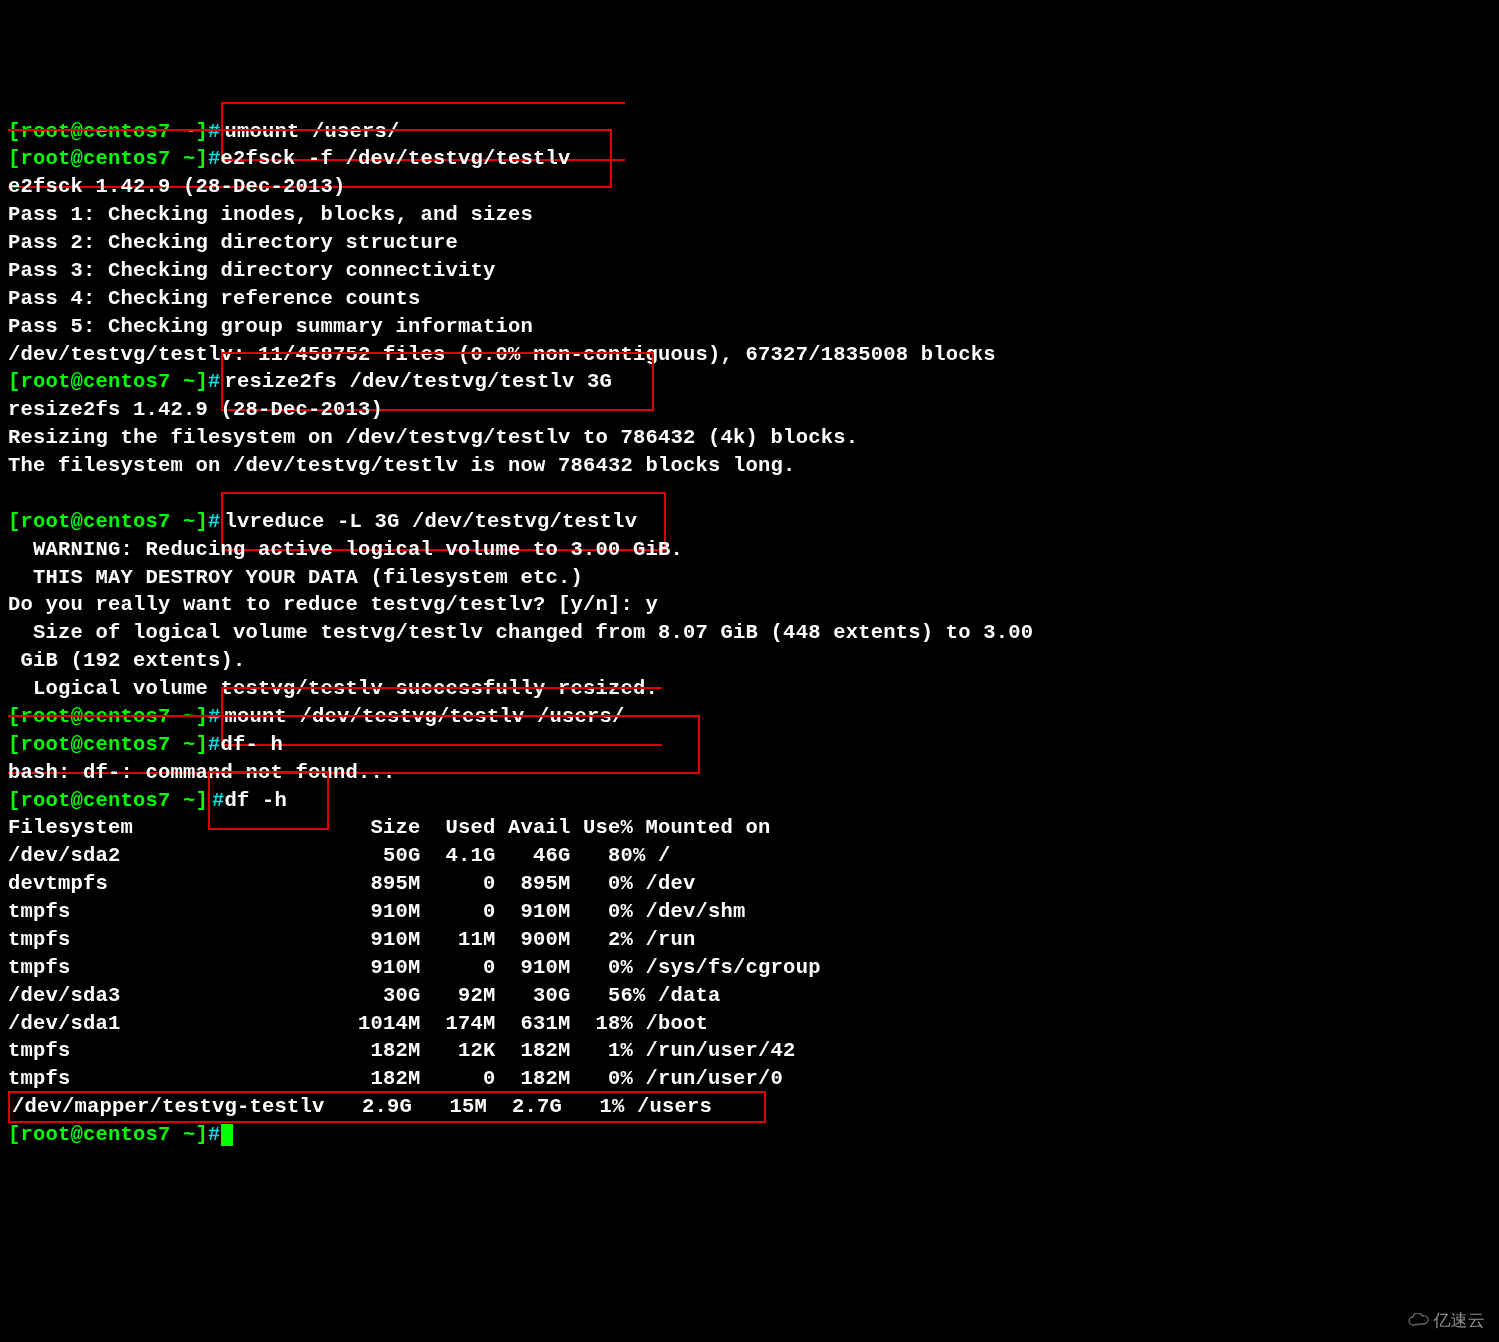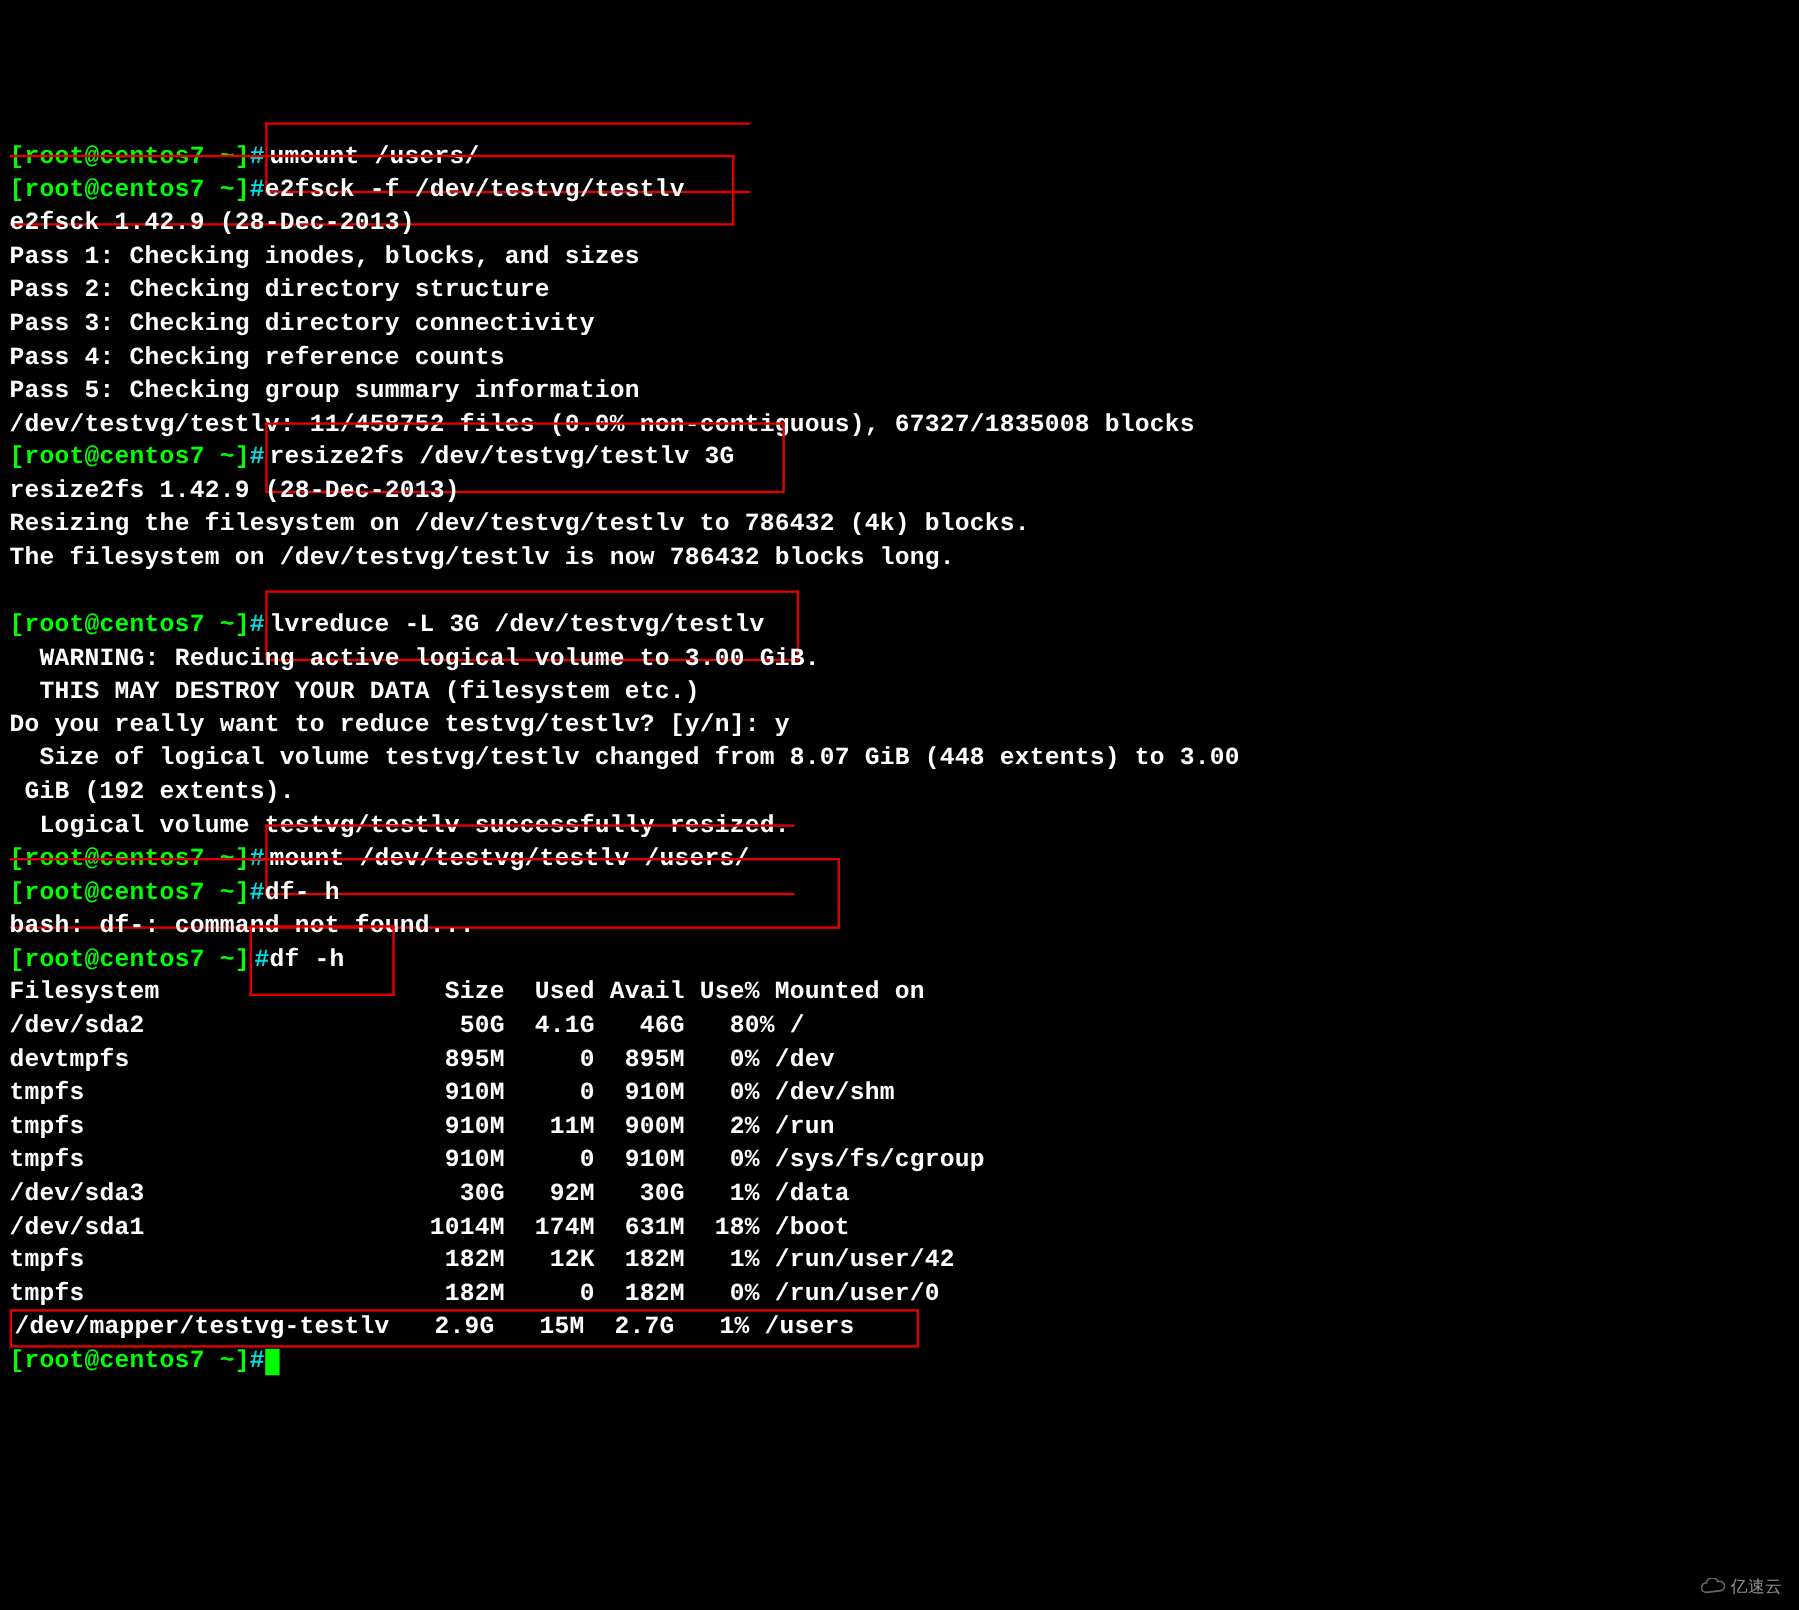--- a/index.html
+++ b/index.html
@@ -33,21 +33,21 @@
     display: inline-block;
     width: 12px;
     height: 22px;
     background: #00ff00;
     vertical-align: text-bottom;
   }
   .watermark {
     position: fixed;
     right: 14px;
     bottom: 10px;
-    font-size: 14px;
+    font-size: 17px;
     font-family: sans-serif;
     font-weight: normal;
     color: #aaa;
     opacity: 0.85;
     display: flex;
     align-items: center;
     gap: 4px;
   }
   .watermark svg { opacity: 0.7; }
 </style>
@@ -80,21 +80,21 @@
 <span class="g">[root@centos7 ~]</span><span class="c">#</span><span class="redbox"><span class="w">mount /dev/testvg/testlv /users/</span>   
 <span class="g">[root@centos7 ~]</span><span class="c">#</span><span class="w">df- h</span>                                 </span>
 <span class="w">bash: df-: command not found...</span>
 <span class="g">[root@centos7 ~]</span><span class="redbox"><span class="c">#</span><span class="w">df -h</span>   </span>
 <span class="w">Filesystem                   Size  Used Avail Use% Mounted on</span>
 <span class="w">/dev/sda2                     50G  4.1G   46G   80% /</span>
 <span class="w">devtmpfs                     895M     0  895M   0% /dev</span>
 <span class="w">tmpfs                        910M     0  910M   0% /dev/shm</span>
 <span class="w">tmpfs                        910M   11M  900M   2% /run</span>
 <span class="w">tmpfs                        910M     0  910M   0% /sys/fs/cgroup</span>
-<span class="w">/dev/sda3                     30G   92M   30G   1% /data</span>
+<span class="w">/dev/sda3                     30G   92M   30G   56% /data</span>
 <span class="w">/dev/sda1                   1014M  174M  631M  18% /boot</span>
 <span class="w">tmpfs                        182M   12K  182M   1% /run/user/42</span>
 <span class="w">tmpfs                        182M     0  182M   0% /run/user/0</span>
 <span class="redbox-row"><span class="w">/dev/mapper/testvg-testlv   2.9G   15M  2.7G   1% /users</span>    </span>
 <span class="g">[root@centos7 ~]</span><span class="c">#</span><span class="cursor"></span></div>
 
 <div class="watermark">
   <svg width="22" height="14" viewBox="0 0 22 14">
     <path d="M6 12 a4 4 0 0 1 0-8 a5 5 0 0 1 9.5-1 a4 4 0 0 1 3 7.5 z" fill="none" stroke="#aaa" stroke-width="1.4"></path>
   </svg>

